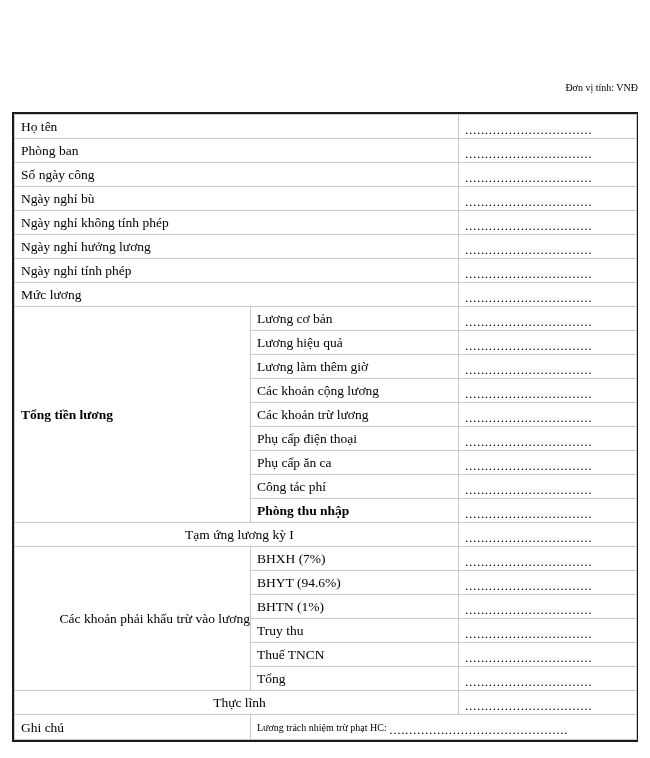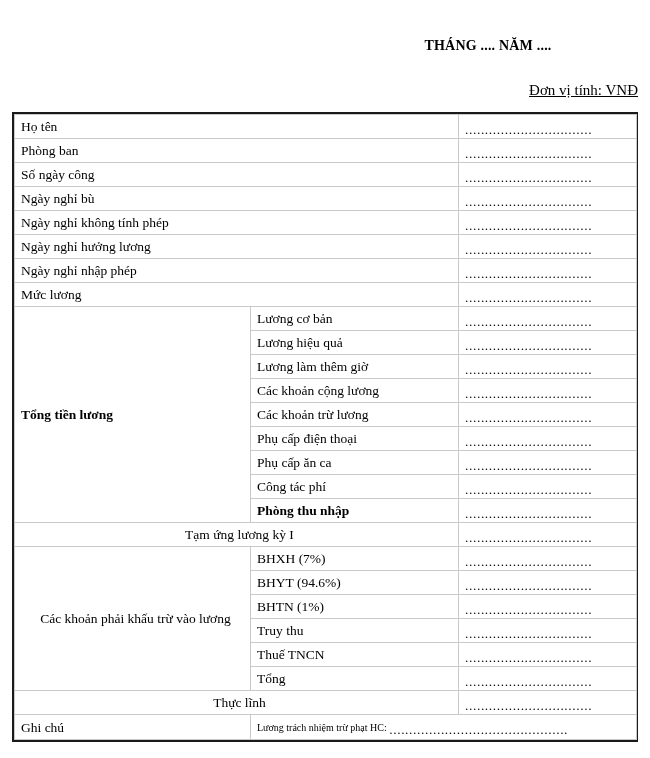--- a/index.html
+++ b/index.html
@@ -57,23 +57,22 @@
     text-align: center;
     font-size: 14px;
     font-weight: bold;
     letter-spacing: 0.2px;
     white-space: nowrap;
   }
   .unit-note {
     position: absolute;
     right: 12px;
     top: 82px;
-    font-size: 15px;
-    white-space: nowrap;
-    text-decoration: underline;
+    font-size: 10px;
+    white-space: nowrap;
   }
 
   
   .sheet {
     position: absolute;
     left: 12px;
     top: 112px;
     width: 626px;
     border: 2px solid #1a1a1a;
     box-sizing: border-box;
@@ -98,21 +97,21 @@
   col.c1 { width: 236px; }
   col.c2 { width: 208px; }
   col.c3 { width: 178px; }
 
   td.group-label {
     text-align: left;
     font-weight: bold;
     vertical-align: middle;
   }
   td.group-label-left {
-    text-align: center;
+    text-align: right;
     font-weight: normal;
     vertical-align: middle;
   }
   td.span-center {
     text-align: center;
     font-weight: normal;
   }
   td.bold-item {
     font-weight: bold;
   }
@@ -132,21 +131,20 @@
   .note-text {
     font-size: 10px;
   }
 </style>
 </head>
 <body>
 
 <div class="page">
 
   <div class="header">
-    <div class="doc-subtitle">THÁNG .... NĂM ....</div>
     <div class="unit-note">Đơn vị tính: VNĐ</div>
   </div>
 
   <div class="sheet">
     <table class="payslip">
       <colgroup>
         <col class="c1">
         <col class="c2">
         <col class="c3">
       </colgroup>
@@ -170,21 +168,21 @@
         </tr>
         <tr>
           <td colspan="2">Ngày nghỉ không tính phép</td>
           <td class="value-cell"><span class="dots">................................</span></td>
         </tr>
         <tr>
           <td colspan="2">Ngày nghỉ hưởng lương</td>
           <td class="value-cell"><span class="dots">................................</span></td>
         </tr>
         <tr>
-          <td colspan="2">Ngày nghỉ nhập phép</td>
+          <td colspan="2">Ngày nghỉ tính phép</td>
           <td class="value-cell"><span class="dots">................................</span></td>
         </tr>
         <tr>
           <td colspan="2">Mức lương</td>
           <td class="value-cell"><span class="dots">................................</span></td>
         </tr>
 
         <tr>
           <td class="group-label" rowspan="9">Tổng tiền lương</td>
           <td>Lương cơ bản</td>

